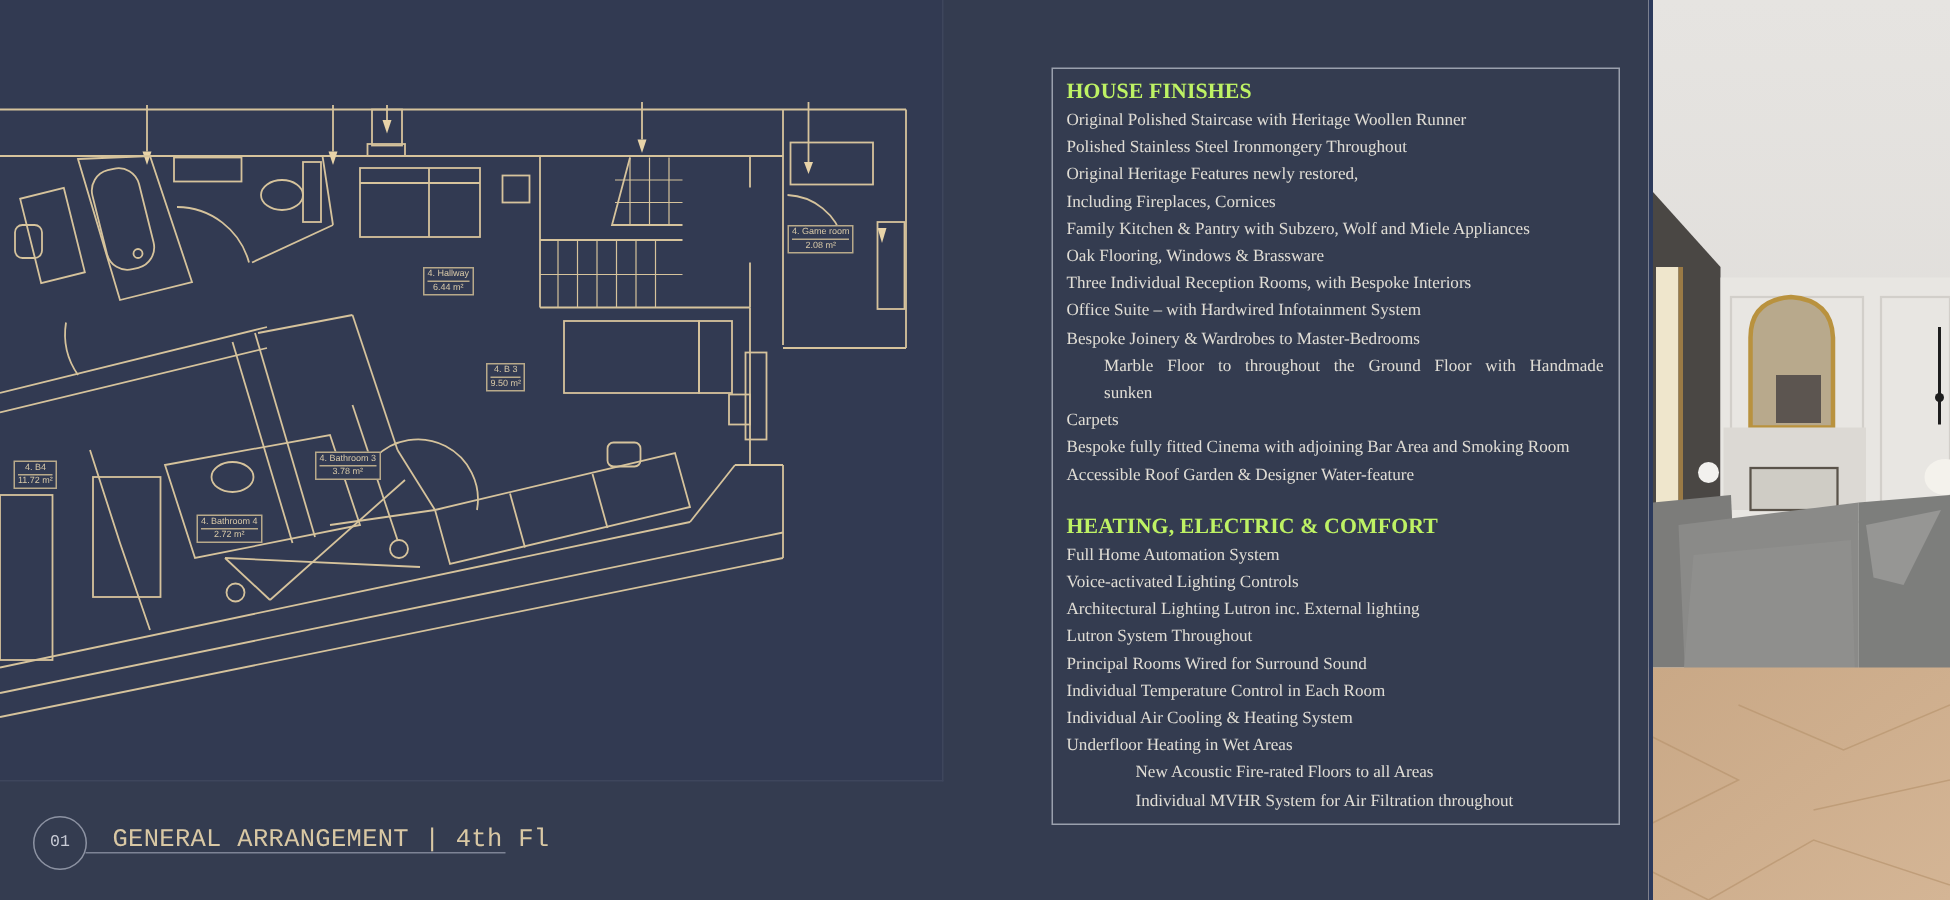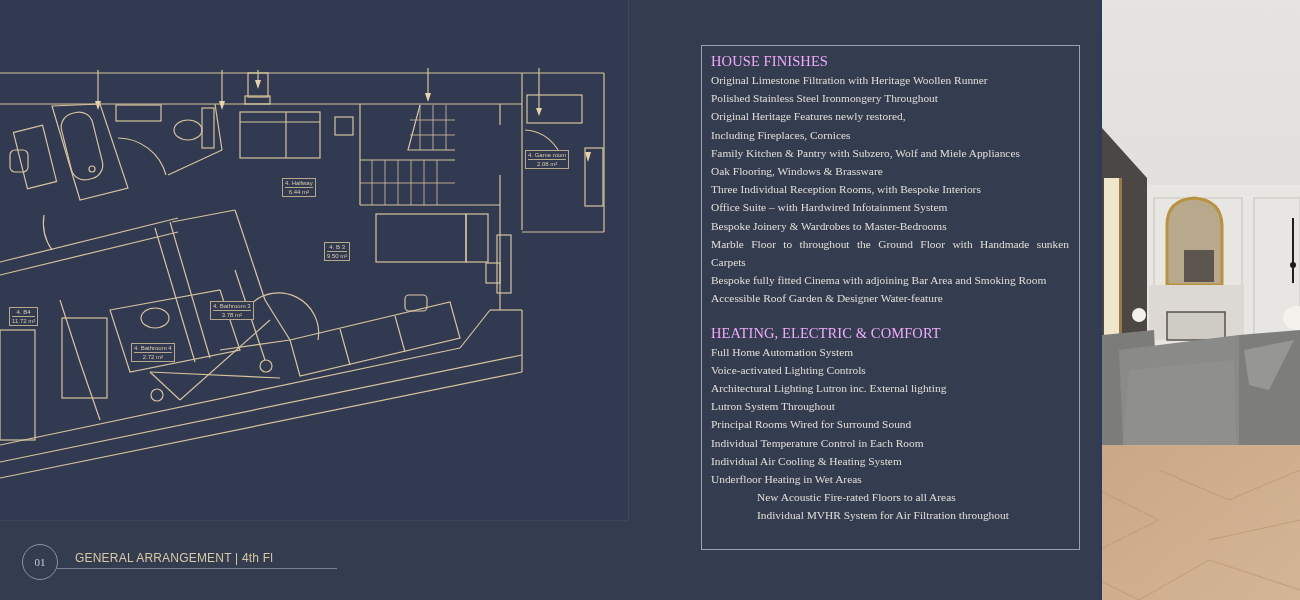--- a/index.html
+++ b/index.html
@@ -22,48 +22,48 @@
     border:1px solid #b8a98a;
     text-align:center; line-height:8px; padding:0 2px;
     background:#323a52;
   }
   .plan-label span { display:block; }
   .plan-label span + span { border-top:1px solid #b8a98a; }
 
   .footer-num {
     position:absolute; left:22px; top:544px; width:34px; height:34px;
     border:1px solid #8d93a3; border-radius:50%;
-    color:#c9ccd6; font-family:Liberation Serif, serif;
+    color:#c9ccd6; font-family:Liberation Mono, monospace;
     font-size:11px; line-height:34px; text-align:center;
   }
   .footer-line {
     position:absolute; left:57px; top:568px; width:280px; height:1px; background:#7d8395;
   }
   .footer-title {
     position:absolute; left:75px; top:551px;
-    font-family:Liberation Sans, sans-serif;
-    font-size:12px; color:#d9c8a4; letter-spacing:0.2px;
+    font-family:Liberation Mono, monospace;
+    font-size:17px; color:#d9c8a4; letter-spacing:0.2px;
   }
 
   .finishes-box {
     position:absolute; left:701px; top:45px; width:379px; height:505px;
     border:1px solid #9aa0ad;
     box-sizing:border-box;
     padding:6px 10px 0 9px;
     color:#e2e0da;
   }
   .section-heading {
-    font-weight:normal; font-size:14.5px; color:#f0abfc;
+    font-weight:bold; font-size:14.5px; color:#bef264;
     margin:0 0 1px 0; line-height:18px; letter-spacing:0.1px;
   }
   .section-heading.second { margin-top:16px; }
   .item {
     font-size:11.4px; line-height:18.2px; color:#e0ddd5; white-space:nowrap;
   }
-  .item.justify { white-space:normal; text-align:justify; text-align-last:justify; word-spacing:2px; }
+  .item.justify { white-space:normal; text-align:justify; text-align-last:justify; word-spacing:2px;margin-left:25px; }
   .item.indent { padding-left:3px;margin-left:43px; }
 
   .photo {
     position:absolute; left:1099px; top:0; width:201px; height:600px; overflow:hidden;
     background:#e2e0dd;
   }
   .photo .edge { position:absolute; left:0; top:0; width:3px; height:600px; background:#2c3a5c; }
 </style>
 </head>
 <body>
@@ -208,21 +208,21 @@
       <span>2.72 m²</span>
   </div>
 </div>
 
 <div class="footer-num">01</div>
 <div class="footer-line"></div>
 <div class="footer-title">GENERAL ARRANGEMENT | 4th Fl</div>
 
 <div class="finishes-box">
   <div class="section-heading">HOUSE FINISHES</div>
-  <div class="item">Original Limestone Filtration with Heritage Woollen Runner</div>
+  <div class="item">Original Polished Staircase with Heritage Woollen Runner</div>
   <div class="item">Polished Stainless Steel Ironmongery Throughout</div>
   <div class="item">Original Heritage Features newly restored,</div>
   <div class="item">Including Fireplaces, Cornices</div>
   <div class="item">Family Kitchen &amp; Pantry with Subzero, Wolf and Miele Appliances</div>
   <div class="item">Oak Flooring, Windows &amp; Brassware</div>
   <div class="item">Three Individual Reception Rooms, with Bespoke Interiors</div>
   <div class="item">Office Suite – with Hardwired Infotainment System</div>
   <div class="item">Bespoke Joinery &amp; Wardrobes to Master-Bedrooms</div>
   <div class="item justify">Marble Floor to throughout the Ground Floor with Handmade sunken</div>
   <div class="item">Carpets</div>

